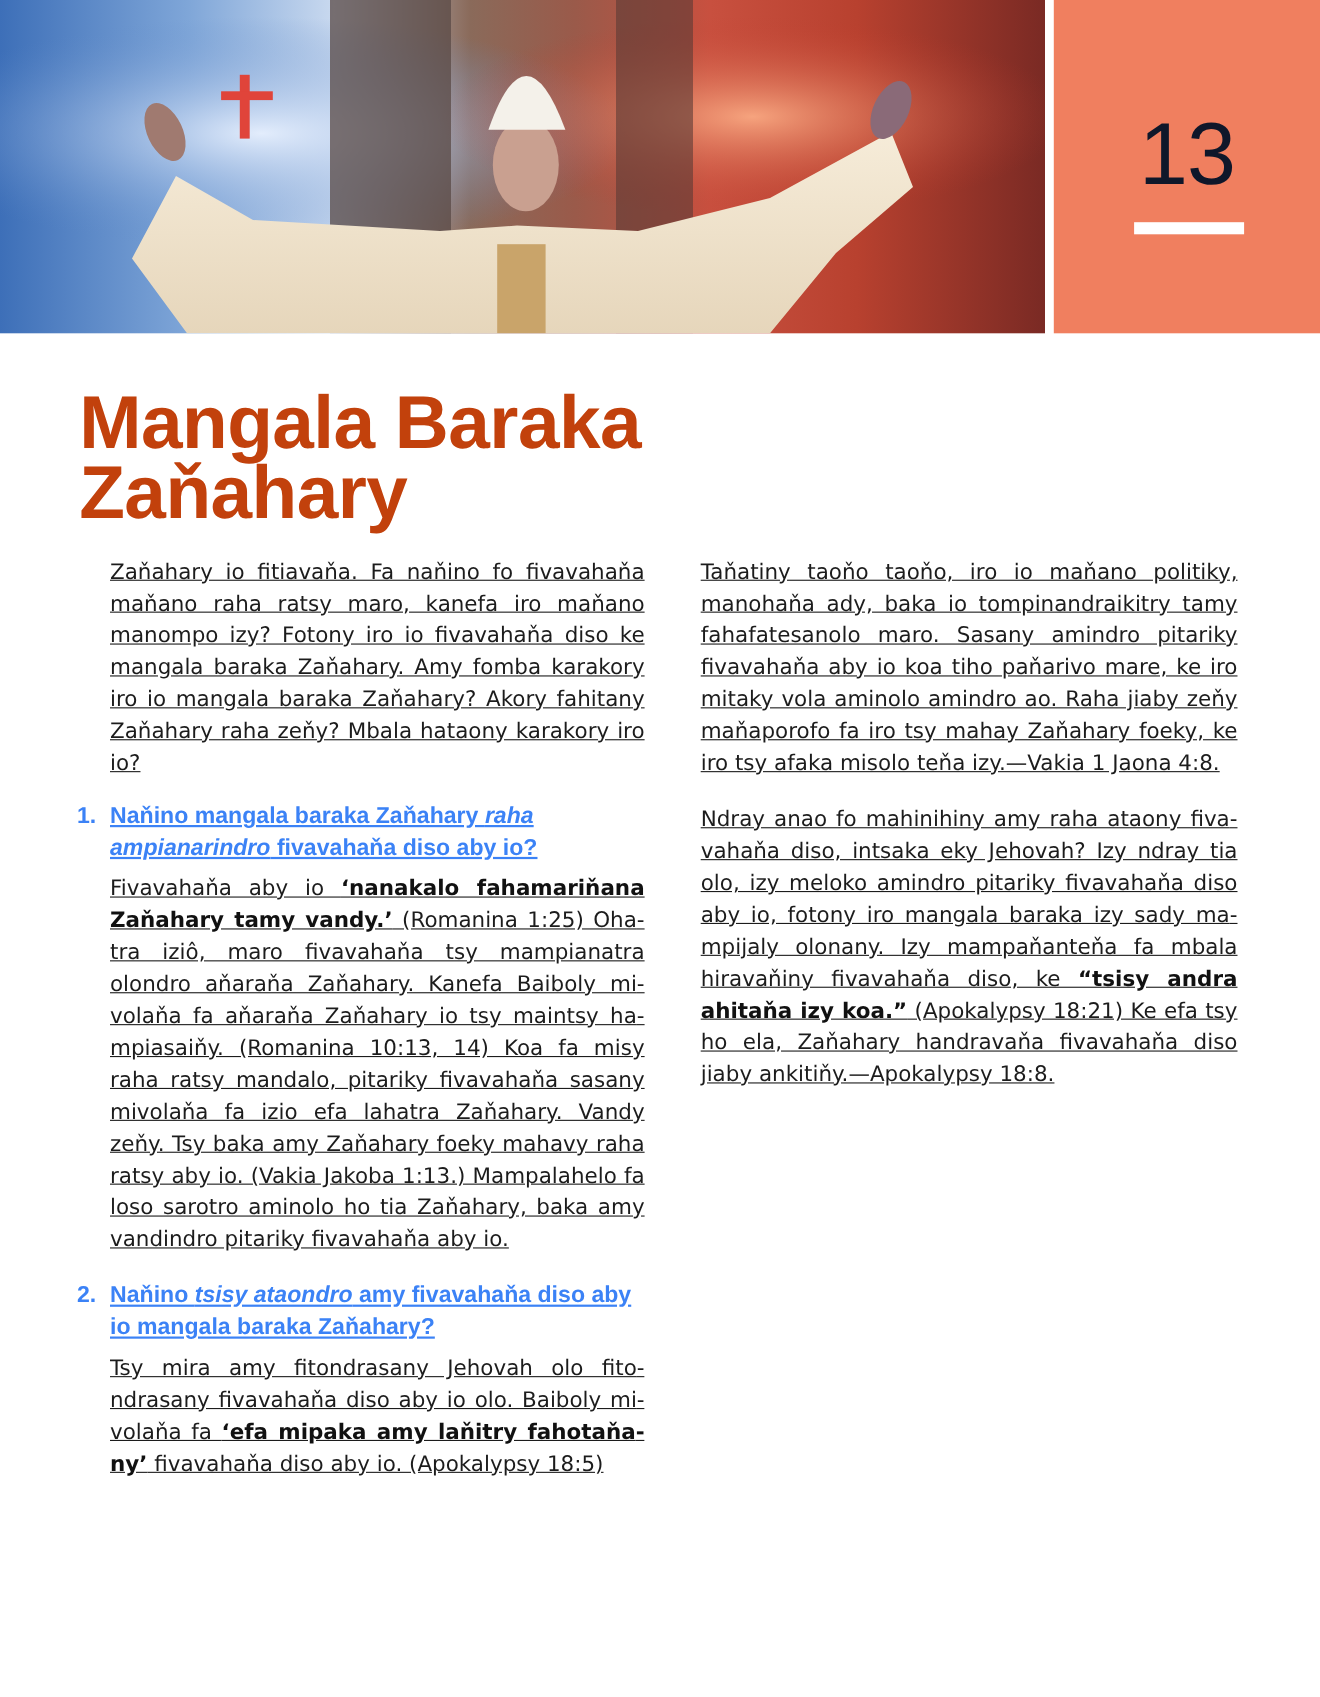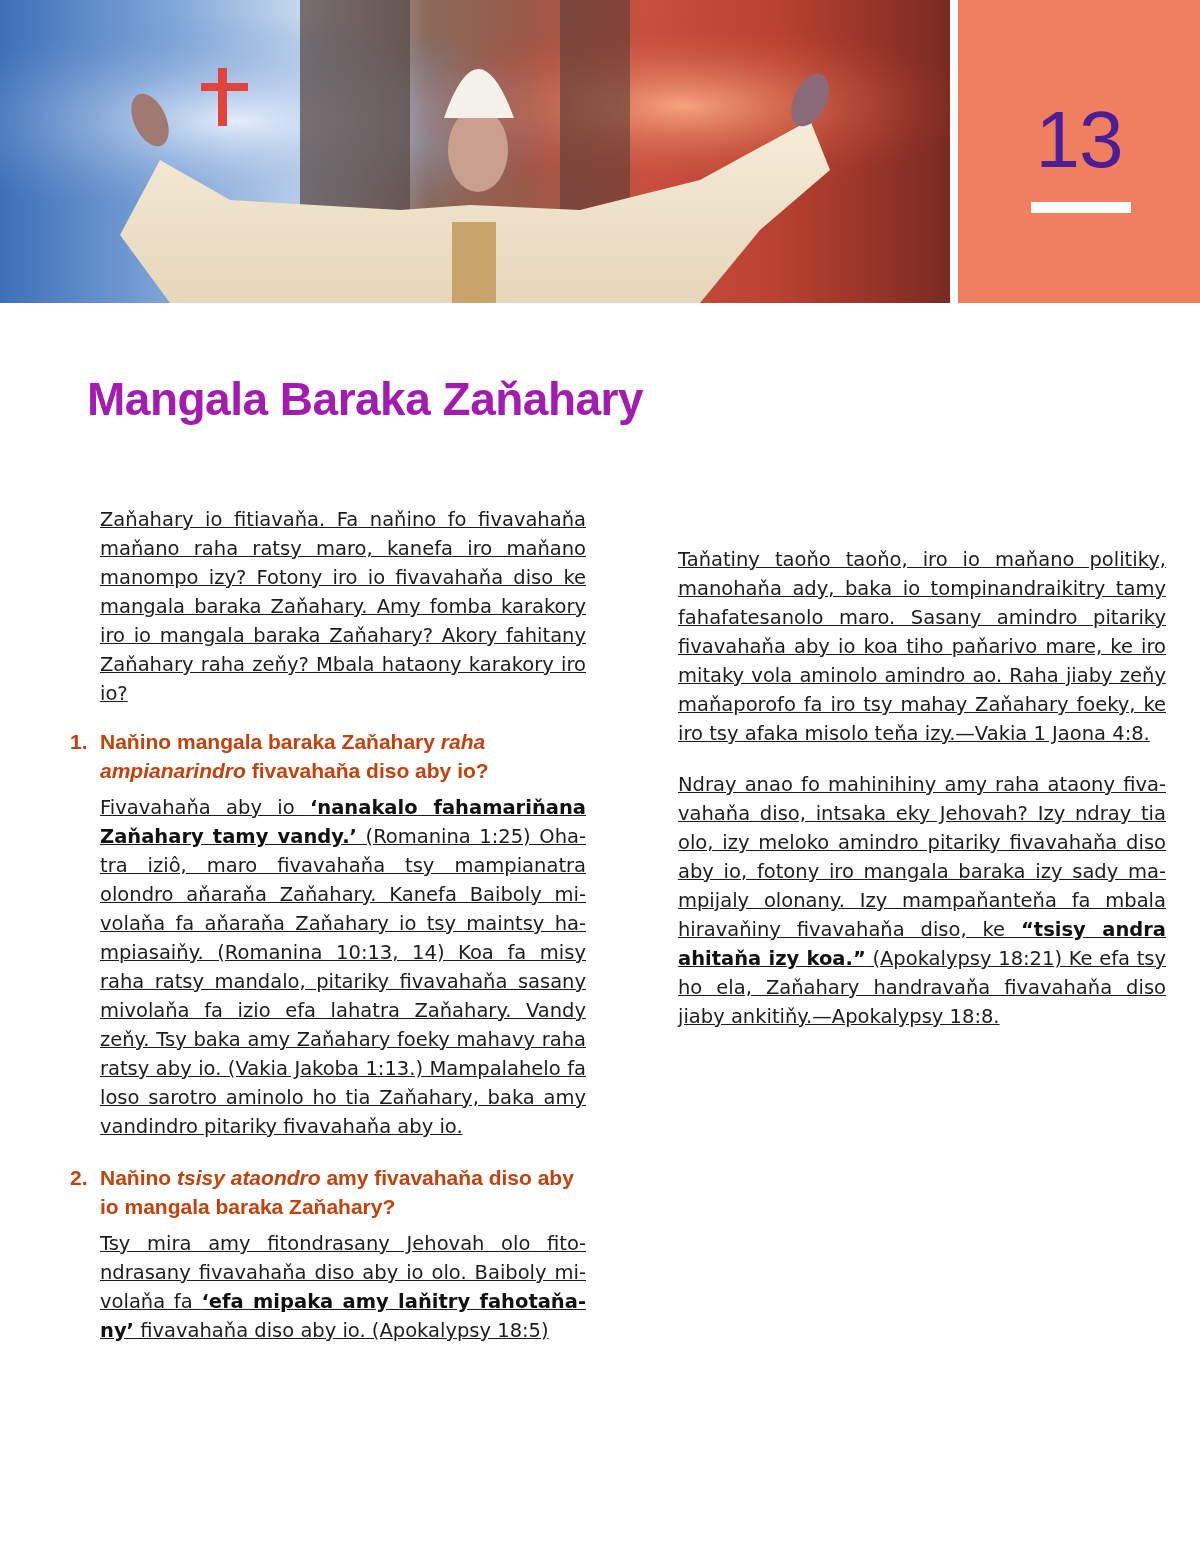--- a/index.html
+++ b/index.html
@@ -7,38 +7,38 @@
            font-family: "DejaVu Sans", sans-serif; color: #1a1a1a; }
 
     
     .hero { position: absolute; left: 0; top: 0; width: 950px; height: 303px; overflow: hidden;
             background: linear-gradient(90deg, #3d6fb8 0%, #7fa6d8 18%, #c9d9ef 32%, #8a6a5a 45%, #9a5a4a 55%, #c8503f 68%, #b8412f 82%, #7a2a24 100%); }
     .hero svg { position: absolute; left: 0; top: 0; width: 950px; height: 303px; }
 
     .badge { position: absolute; left: 958px; top: 0; width: 242px; height: 303px; background: #f07f5f; }
     .badge-number { position: absolute; left: 0; right: 0; top: 100px; text-align: center;
                     font-family: "Liberation Sans", sans-serif; font-size: 80px; font-weight: 500;
-                    color: #4c1d95; line-height: 1; letter-spacing: -1px; }
+                    color: #0f172a; line-height: 1; letter-spacing: -1px; }
     .badge-rule { position: absolute; left: 73px; top: 202px; width: 100px; height: 11px; background: #ffffff; }
 
     
-    .title { position: absolute; left: 70px; top: 350px; width: 760px; margin: 17px;
-             font-family: "Liberation Sans", sans-serif; font-weight: 700; font-size: 46px;
-             line-height: 64px; color: #a21caf; letter-spacing: -0.5px; }
+    .title { position: absolute; left: 70px; top: 350px; width: 760px; margin: 2px;
+             font-family: "Liberation Sans", sans-serif; font-weight: 700; font-size: 68px;
+             line-height: 64px; color: #c2410c; letter-spacing: -0.5px; }
 
     
     .col { position: absolute; top: 505px; font-size: 19.5px; line-height: 29px; color: #1c1c1c; }
     .col-left { left: 70px; width: 516px; }
-    .col-right { left: 650px; width: 516px; margin-top: 40px; }
+    .col-right { left: 609px; width: 516px; }
 
     .para { margin: 0 0 0 30px; text-align: justify; hyphens: manual; text-decoration: underline; }
     .col-right .para { margin-left: 28px; }
 
-    .q { margin: 0; padding-left: 30px; text-indent: -30px; color: #c2410c;
-         font-family: "Liberation Sans", sans-serif; font-weight: 700; font-size: 21px; line-height: 29px; }
+    .q { margin: 0; padding-left: 30px; text-indent: -30px; color: #3b82f6;
+         font-family: "Liberation Sans", sans-serif; font-weight: 700; font-size: 21px; line-height: 29px; text-decoration: underline; }
     .q .num { display: inline-block; width: 30px; text-indent: 0; }
     .q i { font-style: italic; }
     .q + .para { margin-top: 8px; }
 
     .gap-a { height: 19px; }
     .gap-b { height: 22px; }
     b { font-weight: 700; color: #111; }
   </style>
 </head>
 <body>

